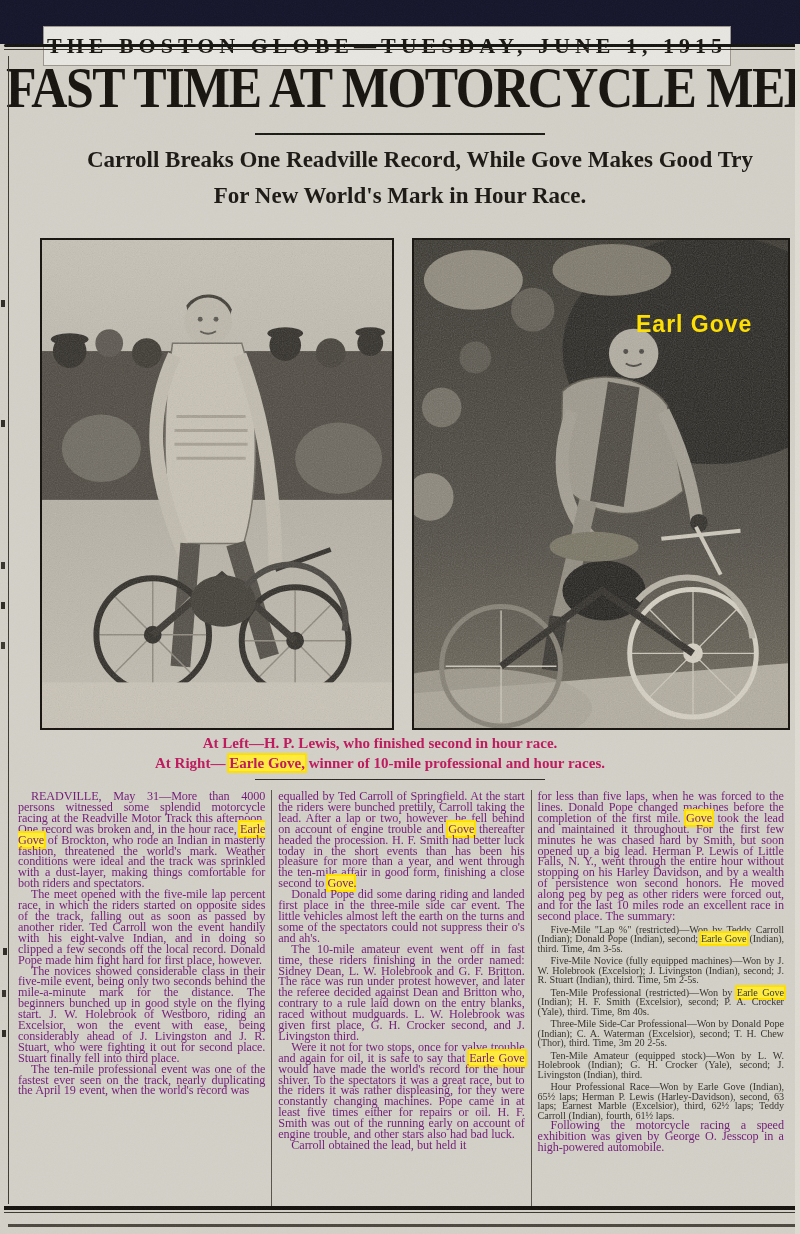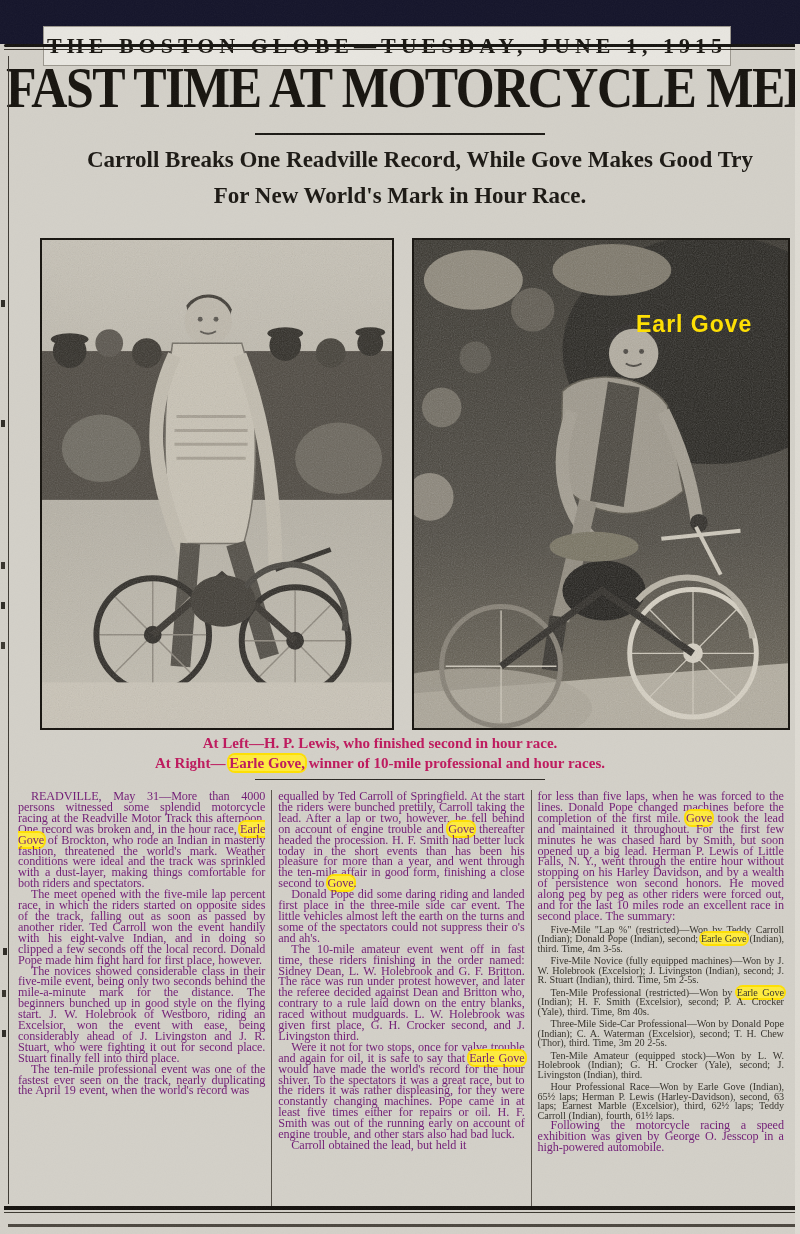--- a/index.html
+++ b/index.html
@@ -36,21 +36,21 @@
   .caption{left:60px;top:733px;width:640px;text-align:center;font-weight:bold;
     font-size:15px;line-height:20px;color:#be185d;}
   .div2{left:255px;top:779px;width:290px;height:1px;background:#2b2823;}
   
   .article{left:12px;top:790px;width:778px;height:416px;display:flex;overflow:hidden;}
   .column{width:259.3px;padding:1px 6px 0 6px;box-sizing:border-box;text-align:justify;}
   .column + .column{border-left:1px solid #57524a;}
   p.para{margin:0;font-size:12.2px;line-height:10.9px;letter-spacing:-0.1px;word-spacing:0.4px;color:#701a75;}
   p.para.indent{text-indent:13px;}
   p.para.summary{font-size:10.2px;line-height:9.5px;margin-top:3px;color:#35322b;}
-  .hl{background:var(--highlight,#ffec3d);box-shadow:0 0 0 2px var(--highlight_border,#ffe000);border-radius:6px;}
+  .hl{background:var(--highlight,#ffec3d);box-shadow:0 0 0 2px var(--highlight_border,#ffe000);}
   
   .bottom-rule-a{left:4px;top:1206px;width:792px;height:4px;background:#14110d;}
   .bottom-rule-b{left:4px;top:1212px;width:792px;height:1px;background:#3b372f;}
   .bottom-rule-c{left:8px;top:1224px;width:788px;height:3px;background:#4c473f;}
   
   .left-rule{left:8px;top:56px;width:1px;height:1148px;background:#3e3a33;}
   .edge-marks{left:1px;top:300px;width:4px;height:7px;background:#2e2b25;
     box-shadow:0 120px 0 #2e2b25,0 262px 0 #37332c,0 302px 0 #2e2b25,0 342px 0 #3b372f,
                2px 648px 0 #2e2b25,1px 690px 0 #37332c,1px 730px 0 #2e2b25;}
   .right-edge{right:0;top:44px;width:5px;height:1190px;background:#dedbd3;}

